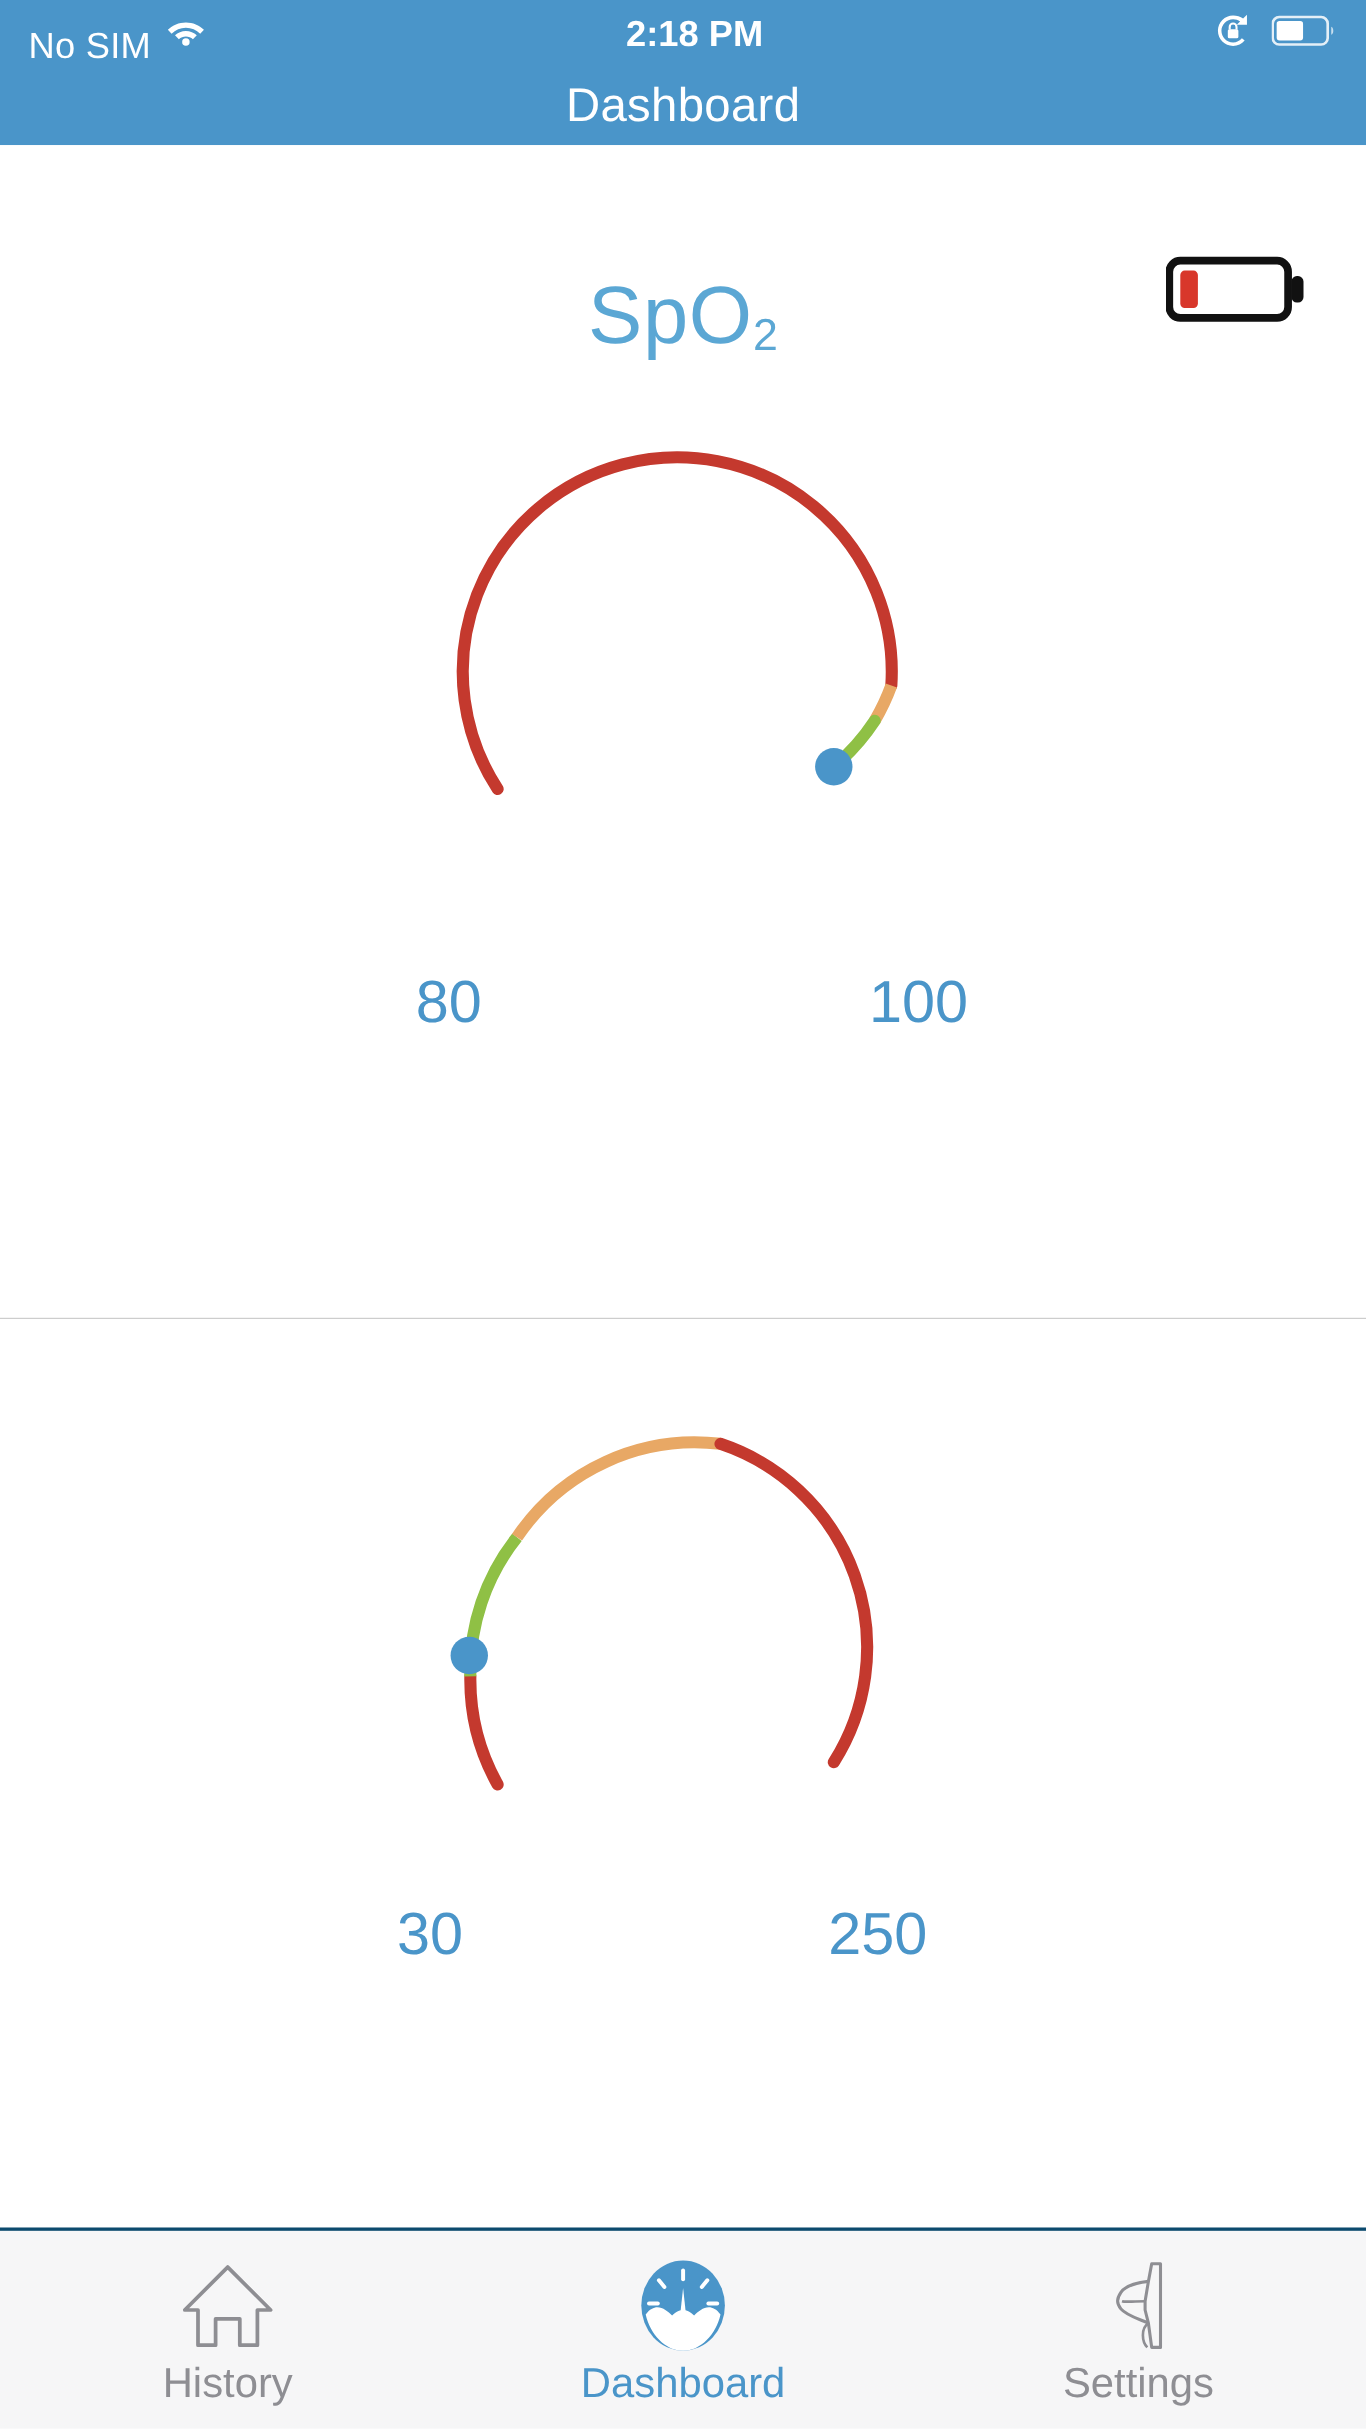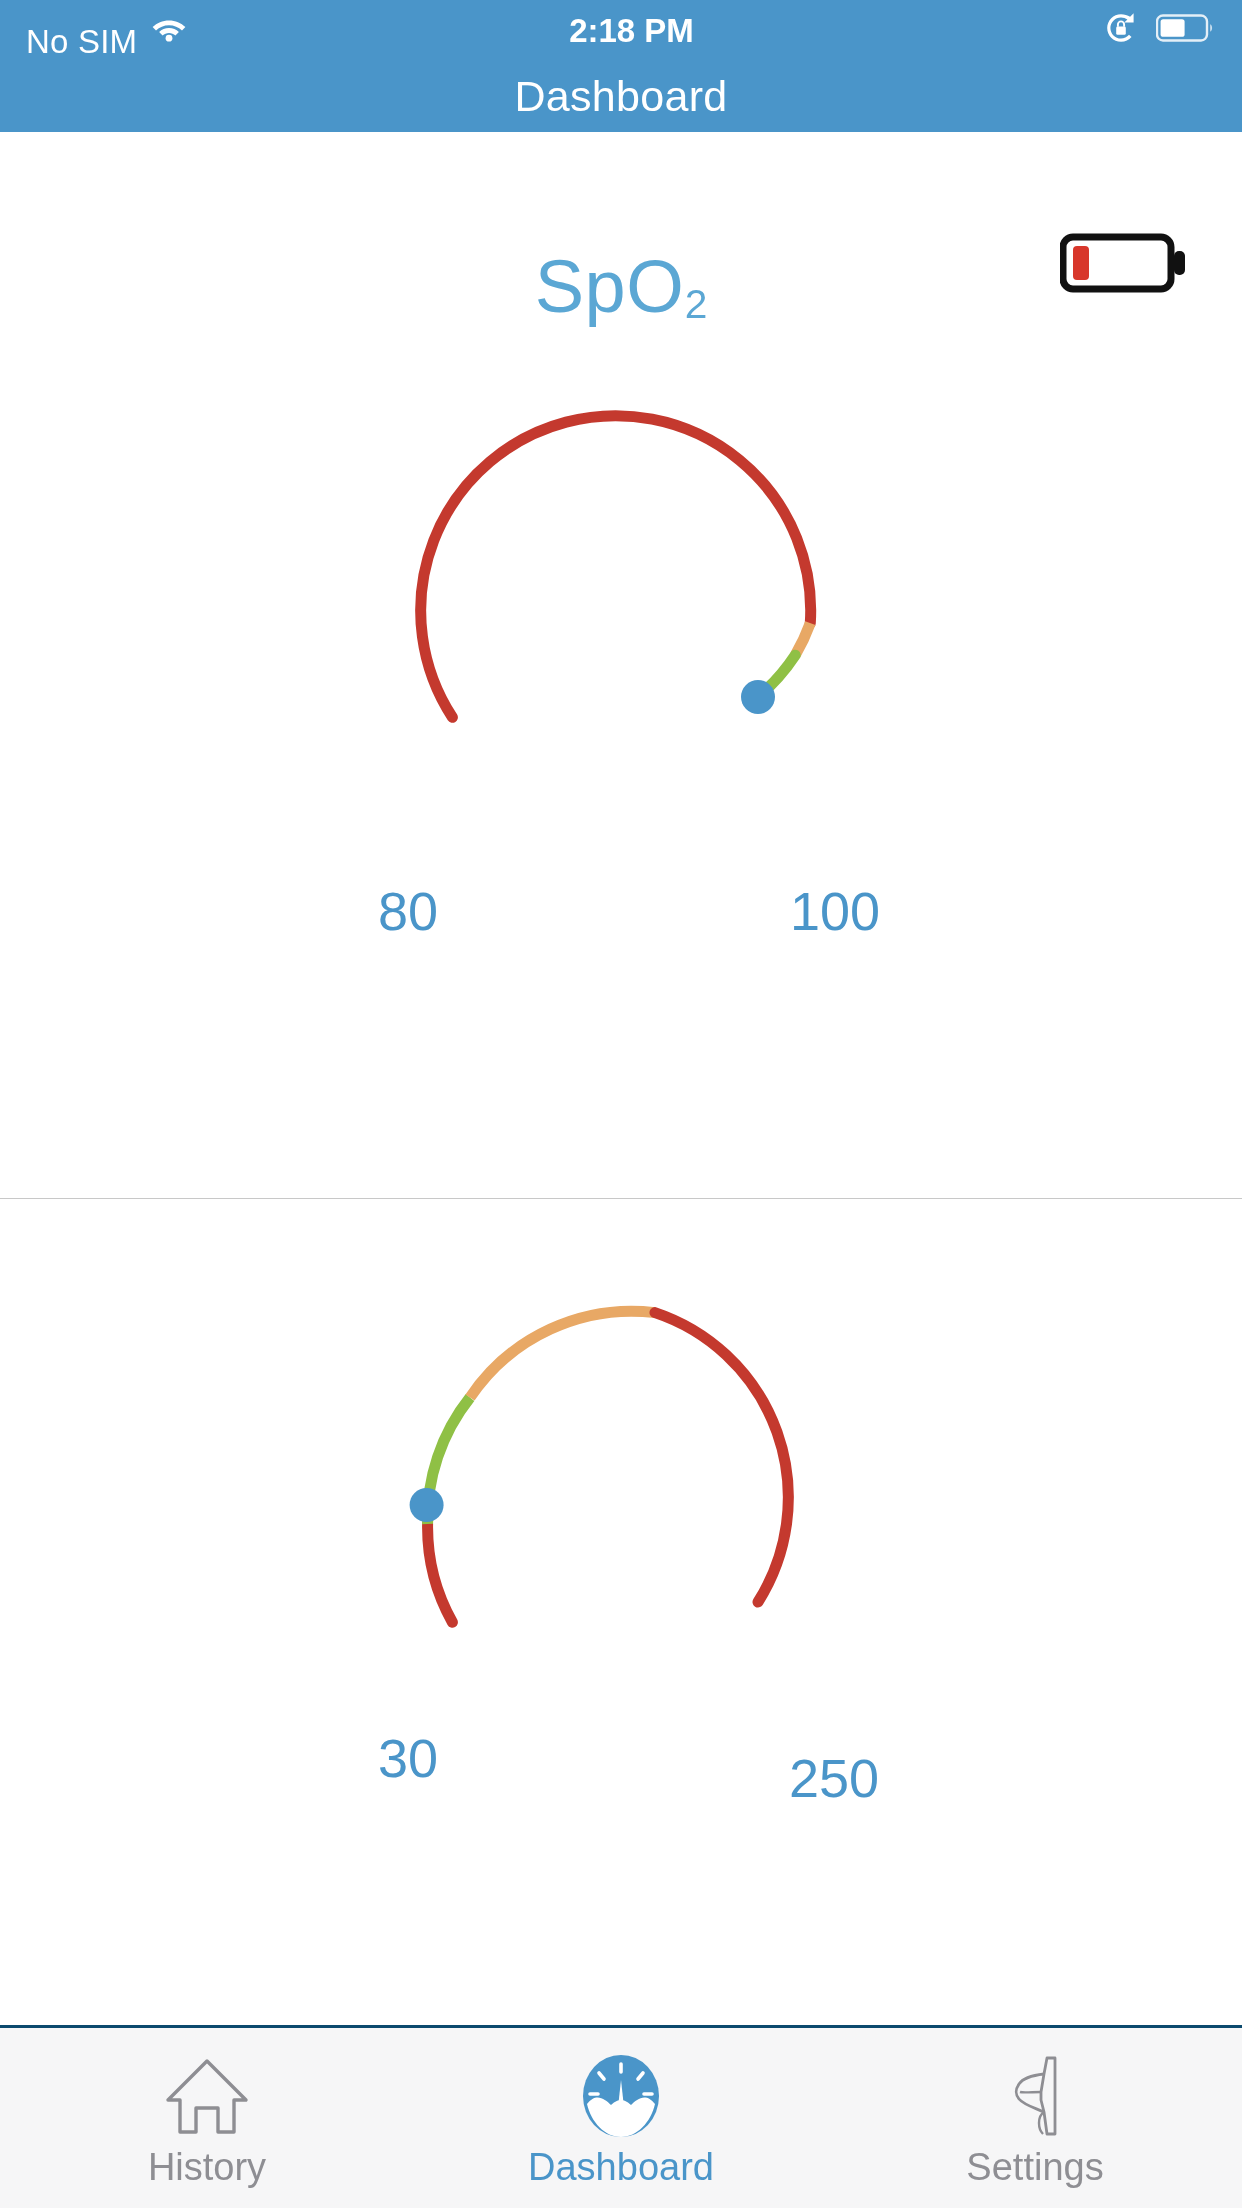--- a/index.html
+++ b/index.html
@@ -290,22 +290,22 @@
 
         <path d="M 79.0 120.5 A 195 195 0 0 1 264.0 35.6" fill="none" stroke="#e8a865" stroke-width="11"></path>
 
         <path d="M 264.0 35.6 A 195 195 0 0 1 367.0 325.0" fill="none" stroke="#c4392e" stroke-width="11" stroke-linecap="round"></path>
 
         <circle cx="35.6" cy="228.0" r="17" fill="#4a95c9"></circle>
       </svg>
     </div>
 
 
-    <div class="gauge-limit" style="top:528px; left:348px; width:120px;">30</div>
-    <div class="gauge-limit" style="top:528px; left:744px; width:180px;margin-top:20px;">250</div>
+    <div class="gauge-limit" style="top:528px; left:331px; width:120px;">30</div>
+    <div class="gauge-limit" style="top:528px; left:708px; width:180px;">250</div>
   </div>
 </div>
 
 <div class="tab-bar">
 
   <div class="tab">
     <span class="tab-icon">
       <svg width="88" height="84" viewBox="0 0 88 84">
         <path d="M44 7 L83 46 L71 46 L71 78 L55 78 L55 54 L33 54 L33 78 L17 78 L17 46 L5 46 Z" fill="none" stroke="#8e8e93" stroke-width="3.4" stroke-linejoin="round"></path>
       </svg>

